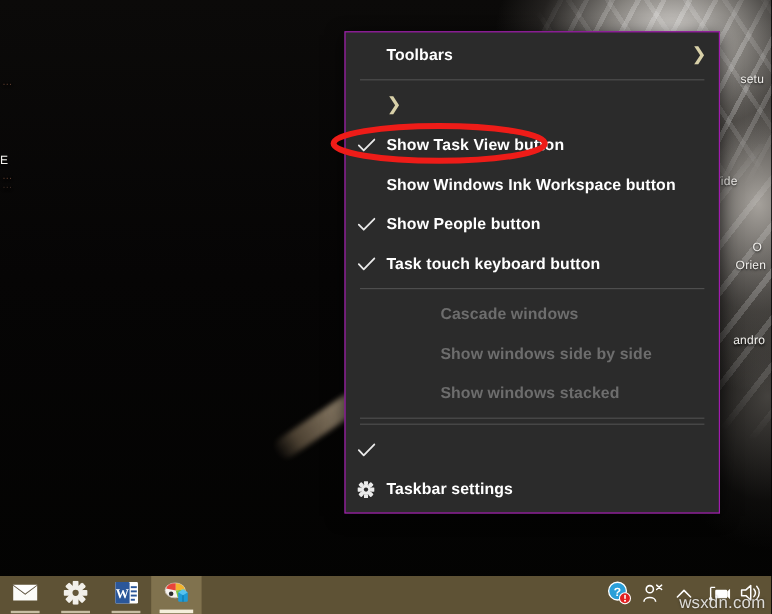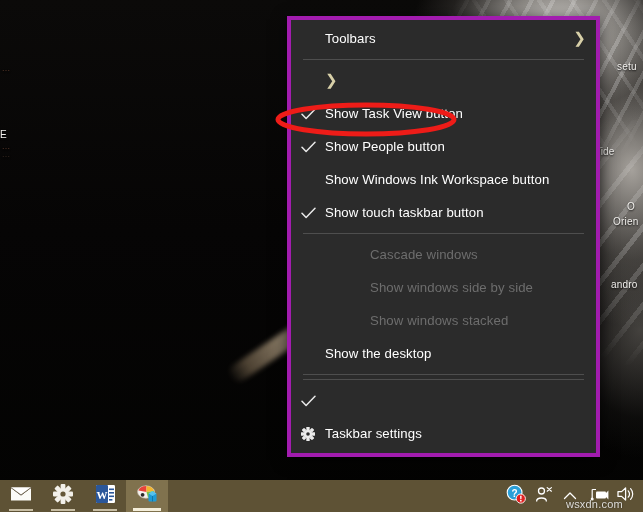--- a/index.html
+++ b/index.html
@@ -87,27 +87,28 @@
     letter-spacing: .2px;
     text-shadow: 0 1px 2px rgba(0,0,0,.9);
   }
   .edge-text.dim { color: #5a3a2c; font-size: 9px; }
   .edge-text.veryDim { color: #3a2a22; font-size: 9px; }
 
   
   #context-menu {
     position: absolute;
     left: 287px;
-    top: 16px;
+    top: 26px;
     width: 313px;
     background: #2b2b2b;
-    border: 4px solid #a21caf;
+    border: 1px solid #a21caf;
     box-shadow: 0 3px 14px rgba(0,0,0,.72);
     padding: 2px 0 3px 0;
     user-select: none;
+    font-weight: bold;
   }
 
   .menu-item {
     position: relative;
     display: flex;
     align-items: center;
     height: 33px;
     padding: 0 10px 0 0;
     color: #ffffff;
     font-size: 13.2px;
@@ -200,21 +201,21 @@
     cursor: default;
   }
   .tray-icon.wide { width: 30px; }
 
   
   #watermark {
     position: absolute;
     left: 566px;
     bottom: 2px;
     color: rgba(255,255,255,0.82);
-    font-size: 11px;
+    font-size: 14px;
     letter-spacing: .2px;
     z-index: 8;
     text-shadow: 0 0 2px rgba(0,0,0,.55);
     pointer-events: none;
   }
 </style>
 </head>
 <body>
 
 <div id="screen">
@@ -253,59 +254,55 @@
         <span class="mi-glyph">
           <span class="check">
             <svg width="15" height="12" viewBox="0 0 15 12">
               <path d="M1 6.2 L5.1 10.4 L14 1.3" fill="none" stroke="#e9e9e9" stroke-width="1.5" stroke-linecap="round" stroke-linejoin="round"></path>
             </svg>
           </span>
         </span>
         <span class="mi-label">Show Task View button</span>
       </div>
       <div class="menu-item">
+        <span class="mi-glyph"></span>
+        <span class="mi-label">Show Windows Ink Workspace button</span>
+      </div>
+      <div class="menu-item">
         <span class="mi-glyph">
           <span class="check">
             <svg width="15" height="12" viewBox="0 0 15 12">
               <path d="M1 6.2 L5.1 10.4 L14 1.3" fill="none" stroke="#e9e9e9" stroke-width="1.5" stroke-linecap="round" stroke-linejoin="round"></path>
             </svg>
           </span>
         </span>
         <span class="mi-label">Show People button</span>
       </div>
       <div class="menu-item">
-        <span class="mi-glyph"></span>
-        <span class="mi-label">Show Windows Ink Workspace button</span>
-      </div>
-      <div class="menu-item">
         <span class="mi-glyph">
           <span class="check">
             <svg width="15" height="12" viewBox="0 0 15 12">
               <path d="M1 6.2 L5.1 10.4 L14 1.3" fill="none" stroke="#e9e9e9" stroke-width="1.5" stroke-linecap="round" stroke-linejoin="round"></path>
             </svg>
           </span>
         </span>
-        <span class="mi-label">Show touch taskbar button</span>
+        <span class="mi-label">Task touch keyboard button</span>
       </div>
       <div class="menu-sep"></div>
       <div class="menu-item disabled">
         <span class="mi-glyph"></span>
         <span class="mi-label">Cascade windows</span>
       </div>
       <div class="menu-item disabled">
         <span class="mi-glyph"></span>
         <span class="mi-label">Show windows side by side</span>
       </div>
       <div class="menu-item disabled">
         <span class="mi-glyph"></span>
         <span class="mi-label">Show windows stacked</span>
-      </div>
-      <div class="menu-item">
-        <span class="mi-glyph"></span>
-        <span class="mi-label">Show the desktop</span>
       </div>
       <div class="menu-sep"></div>
       <div class="menu-sep"></div>
       <div class="menu-item">
         <span class="mi-glyph">
           <span class="check">
             <svg width="15" height="12" viewBox="0 0 15 12">
               <path d="M1 6.2 L5.1 10.4 L14 1.3" fill="none" stroke="#e9e9e9" stroke-width="1.5" stroke-linecap="round" stroke-linejoin="round"></path>
             </svg>
           </span>

